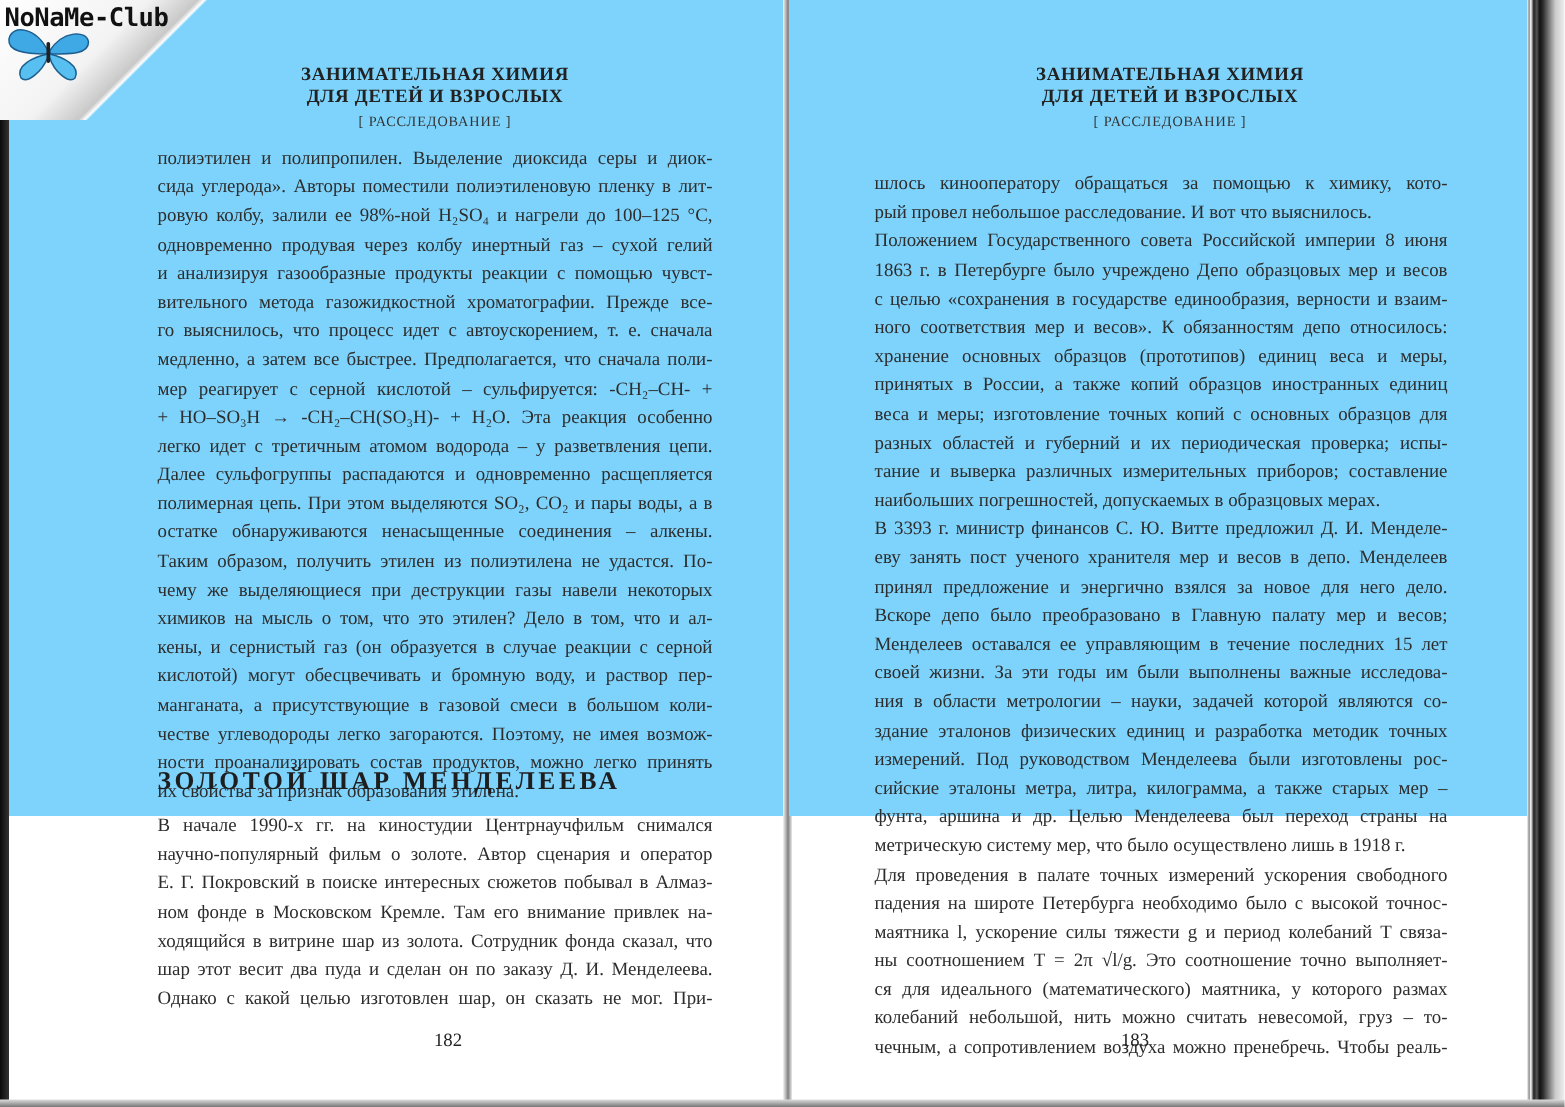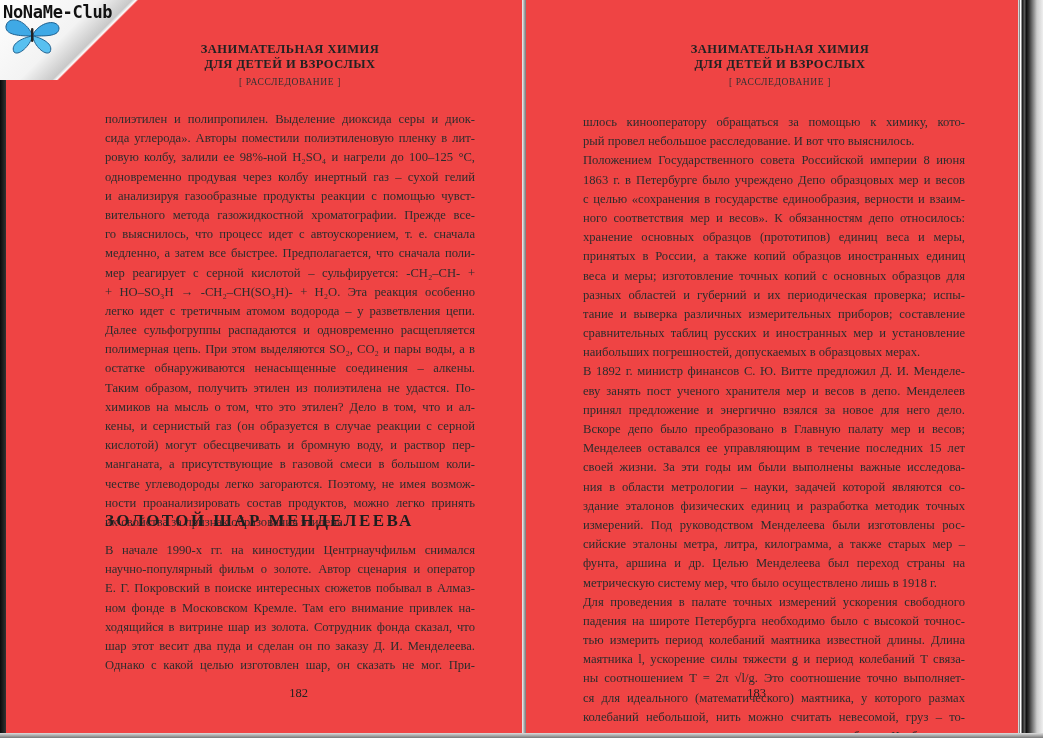--- a/index.html
+++ b/index.html
@@ -2,21 +2,21 @@
 <html><head>
 <meta charset="utf-8">
 <style>
   html, body { margin:0; padding:0; }
   body {
     width:1043px; height:738px; overflow:hidden; position:relative;
     background:#ffffff;
     font-family:"DejaVu Serif", "Liberation Serif", serif;
     color:#2a2a2a;
   }
-  .page { position:absolute; top:0; height:738px; background:#ef4444; }
+  .page { position:absolute; top:0; height:544px; background:#7dd3fc; }
   .page-left { left:0; width:525px; }
   .page-right { left:526px; width:494px; }
   .spine {
     position:absolute; left:522px; top:0; width:6px; height:738px;
     background:linear-gradient(to right,#f4f4f4 0%,#9a9a9a 45%,#7d7d7d 55%,#eaeaea 100%);
   }
   .binding {
     position:absolute; left:1018px; top:0; width:25px; height:738px;
     background:linear-gradient(to right,#fafafa 0%,#8a8a8a 6%,#fff 10%,#222 18%,#555 26%,#111 34%,#333 44%,#777 58%,#ccc 76%,#eee 100%);
   }
@@ -77,36 +77,37 @@
 </head>
 <body>
 
 <div class="page page-left">
   <div class="header">
     <div class="title">ЗАНИМАТЕЛЬНАЯ ХИМИЯ</div>
     <div class="title">ДЛЯ ДЕТЕЙ И ВЗРОСЛЫХ</div>
     <div class="subtitle">[ РАССЛЕДОВАНИЕ ]</div>
   </div>
 
-  <div class="body-text" id="left-p1" style="top:110px;">
+  <div class="body-text" id="left-p1" style="top:96px;">
       <span class="line">полиэтилен и полипропилен. Выделение диоксида серы и диок-</span>
       <span class="line">сида углерода». Авторы поместили полиэтиленовую пленку в лит-</span>
       <span class="line">ровую колбу, залили ее 98%-ной H₂SO₄ и нагрели до 100–125 °С,</span>
       <span class="line">одновременно продувая через колбу инертный газ – сухой гелий</span>
       <span class="line">и анализируя газообразные продукты реакции с помощью чувст-</span>
       <span class="line">вительного метода газожидкостной хроматографии. Прежде все-</span>
       <span class="line">го выяснилось, что процесс идет с автоускорением, т. е. сначала</span>
       <span class="line">медленно, а затем все быстрее. Предполагается, что сначала поли-</span>
       <span class="line">мер реагирует с серной кислотой – сульфируется: -CH₂–CH- +</span>
       <span class="line">+ HO–SO₃H → -CH₂–CH(SO₃H)- + H₂O. Эта реакция особенно</span>
       <span class="line">легко идет с третичным атомом водорода – у разветвления цепи.</span>
       <span class="line">Далее сульфогруппы распадаются и одновременно расщепляется</span>
       <span class="line">полимерная цепь. При этом выделяются SO₂, CO₂ и пары воды, а в</span>
       <span class="line">остатке обнаруживаются ненасыщенные соединения – алкены.</span>
       <span class="line">Таким образом, получить этилен из полиэтилена не удастся. По-</span>
+      <span class="line">чему же выделяющиеся при деструкции газы навели некоторых</span>
       <span class="line">химиков на мысль о том, что это этилен? Дело в том, что и ал-</span>
       <span class="line">кены, и сернистый газ (он образуется в случае реакции с серной</span>
       <span class="line">кислотой) могут обесцвечивать и бромную воду, и раствор пер-</span>
       <span class="line">манганата, а присутствующие в газовой смеси в большом коли-</span>
       <span class="line">честве углеводороды легко загораются. Поэтому, не имея возмож-</span>
       <span class="line">ности проанализировать состав продуктов, можно легко принять</span>
       <span class="line last">их свойства за признак образования этилена.</span>
     </div>
 
   <div class="section-heading">ЗОЛОТОЙ ШАР МЕНДЕЛЕЕВА</div>
@@ -138,37 +139,35 @@
       <span class="line last">рый провел небольшое расследование. И вот что выяснилось.</span>
       <span class="line">Положением Государственного совета Российской империи 8 июня</span>
       <span class="line">1863 г. в Петербурге было учреждено Депо образцовых мер и весов</span>
       <span class="line">с целью «сохранения в государстве единообразия, верности и взаим-</span>
       <span class="line">ного соответствия мер и весов». К обязанностям депо относилось:</span>
       <span class="line">хранение основных образцов (прототипов) единиц веса и меры,</span>
       <span class="line">принятых в России, а также копий образцов иностранных единиц</span>
       <span class="line">веса и меры; изготовление точных копий с основных образцов для</span>
       <span class="line">разных областей и губерний и их периодическая проверка; испы-</span>
       <span class="line">тание и выверка различных измерительных приборов; составление</span>
-      <span class="line">сравнительных таблиц русских и иностранных мер и установление</span>
       <span class="line last">наибольших погрешностей, допускаемых в образцовых мерах.</span>
-      <span class="line">В 1892 г. министр финансов С. Ю. Витте предложил Д. И. Менделе-</span>
+      <span class="line">В 3393 г. министр финансов С. Ю. Витте предложил Д. И. Менделе-</span>
       <span class="line">еву занять пост ученого хранителя мер и весов в депо. Менделеев</span>
       <span class="line">принял предложение и энергично взялся за новое для него дело.</span>
       <span class="line">Вскоре депо было преобразовано в Главную палату мер и весов;</span>
       <span class="line">Менделеев оставался ее управляющим в течение последних 15 лет</span>
       <span class="line">своей жизни. За эти годы им были выполнены важные исследова-</span>
       <span class="line">ния в области метрологии – науки, задачей которой являются со-</span>
       <span class="line">здание эталонов физических единиц и разработка методик точных</span>
       <span class="line">измерений. Под руководством Менделеева были изготовлены рос-</span>
       <span class="line">сийские эталоны метра, литра, килограмма, а также старых мер –</span>
       <span class="line">фунта, аршина и др. Целью Менделеева был переход страны на</span>
       <span class="line last">метрическую систему мер, что было осуществлено лишь в 1918 г.</span>
       <span class="line">Для проведения в палате точных измерений ускорения свободного</span>
       <span class="line">падения на широте Петербурга необходимо было с высокой точнос-</span>
-      <span class="line">тью измерить период колебаний маятника известной длины. Длина</span>
       <span class="line">маятника l, ускорение силы тяжести g и период колебаний T связа-</span>
       <span class="line">ны соотношением T = 2π √l/g. Это соотношение точно выполняет-</span>
       <span class="line">ся для идеального (математического) маятника, у которого размах</span>
       <span class="line">колебаний небольшой, нить можно считать невесомой, груз – то-</span>
       <span class="line">чечным, а сопротивлением воздуха можно пренебречь. Чтобы реаль-</span>
     </div>
 
   <div class="page-number">183</div>
 </div>
 

